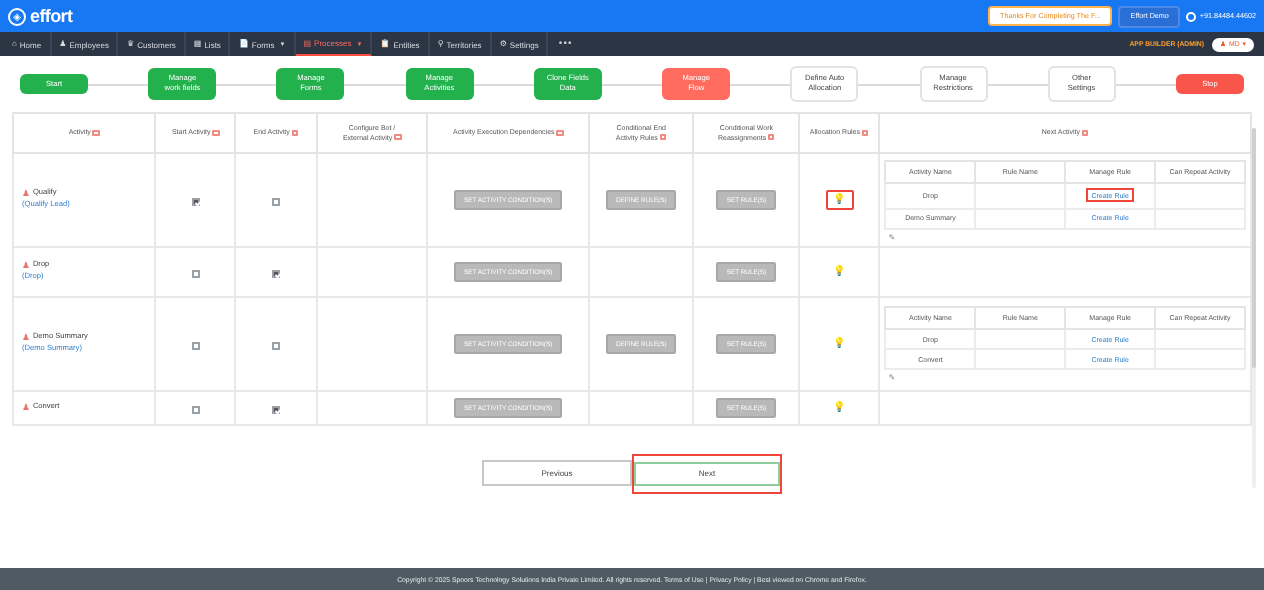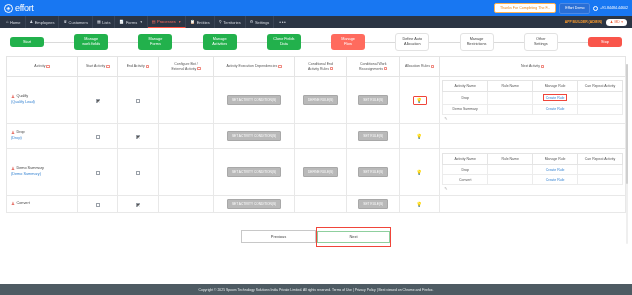--- a/index.html
+++ b/index.html
@@ -17,21 +17,21 @@
     height:16px; background:#1877f2; display:flex; align-items:center;
     padding:0 4px; position:relative;
   }
   .logo-wrap { display:flex; align-items:center; gap:2px; }
   .logo-mark {
     width:9px; height:9px; border-radius:50%;
     background:#1877f2; border:1.2px solid #ffffff;
     display:flex; align-items:center; justify-content:center;
     font-size:5px; color:#fff;
   }
-  .logo-text { color:#fff; font-size:9px; font-weight:normal; letter-spacing:-0.3px; }
+  .logo-text { color:#fff; font-size:9px; font-weight:bold; letter-spacing:-0.3px; }
   .top-right { margin-left:auto; display:flex; align-items:center; gap:3px; }
   .promo-pill {
     background:#fff; border:1px solid #ffb14e; color:#e8871a;
     font-size:3.6px; padding:2px 5px; border-radius:2px; white-space:nowrap;
   }
   .demo-btn {
     background:#2a6fd6; color:#fff; font-size:3.6px;
     padding:2.5px 5px; border-radius:2px; border:1px solid #4d8ae6; white-space:nowrap;
   }
   .phone { color:#fff; font-size:3.6px; display:flex; align-items:center; gap:1.5px; white-space:nowrap;}

